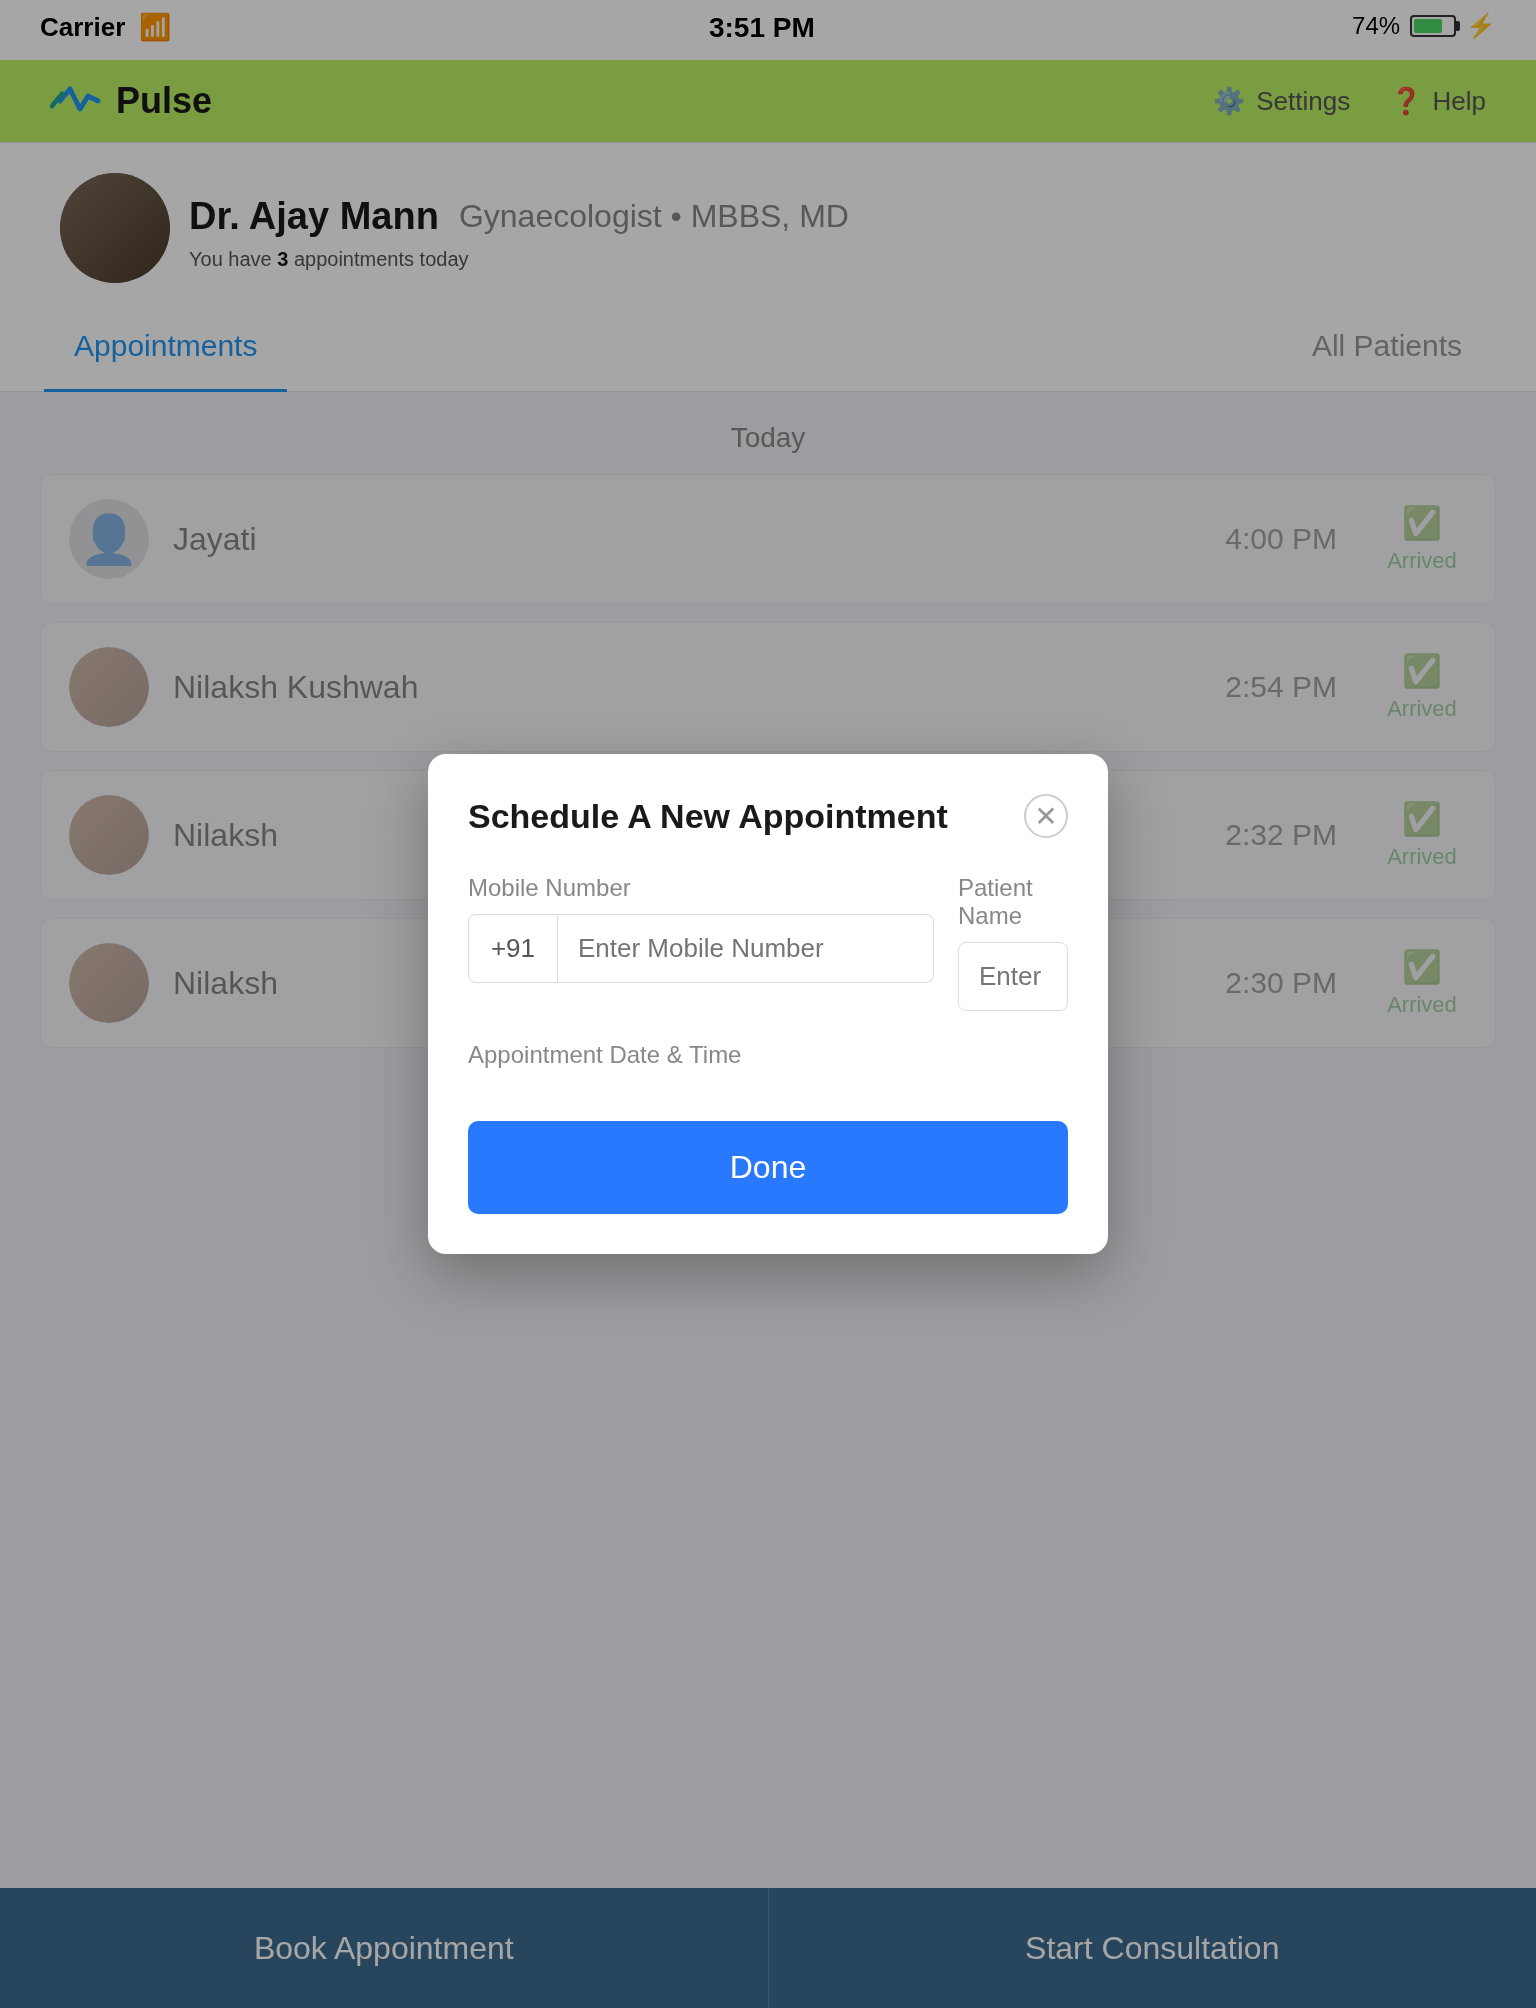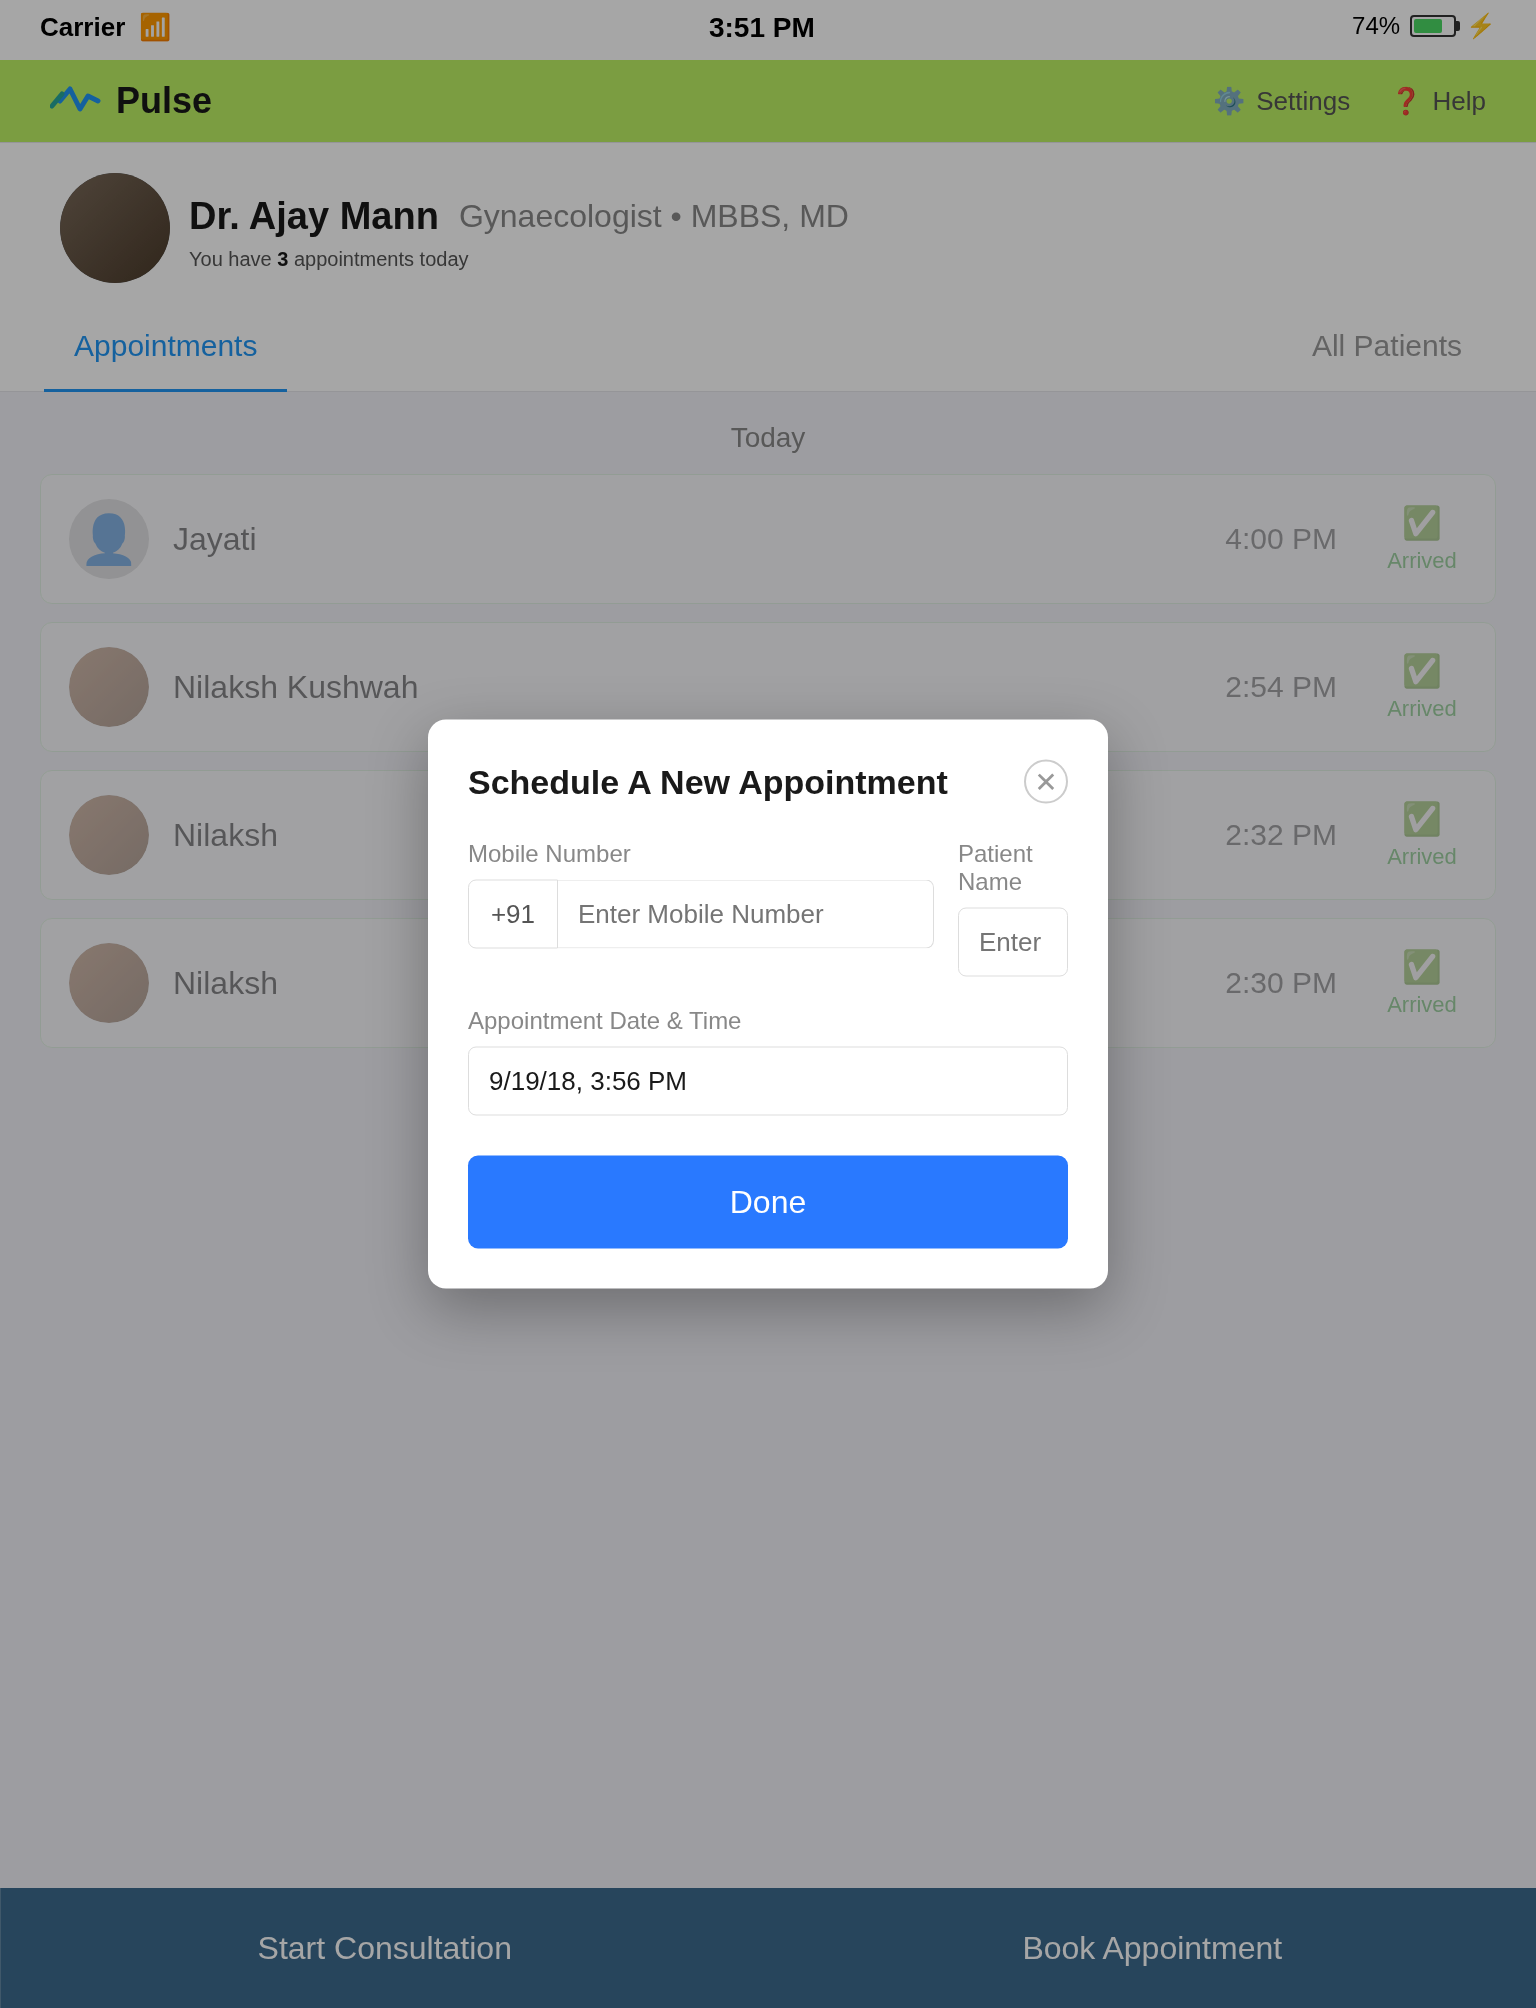--- a/index.html
+++ b/index.html
@@ -558,27 +558,26 @@
     </div>
     <div class="form-group">
       <label class="form-label">Patient Name</label>
       <input type="text" class="text-input" placeholder="Enter Patient Name" style="">
     </div>
   </div>
 
   <div class="form-row">
     <div class="form-group full">
       <label class="form-label">Appointment Date &amp; Time</label>
-      <input type="text" class="datetime-input" value="9/19/18, 3:56 PM" style="">
     </div>
   </div>
 
   <button class="done-btn">Done</button>
 </div>
 
 <div class="bottom-bar">
+  <div class="bottom-btn book">
+    <span>Book Appointment</span>
+  </div>
   <div class="bottom-btn start">
     <span>Start Consultation</span>
   </div>
-  <div class="bottom-btn book">
-    <span>Book Appointment</span>
-  </div>
 </div>
 
 </body></html>

